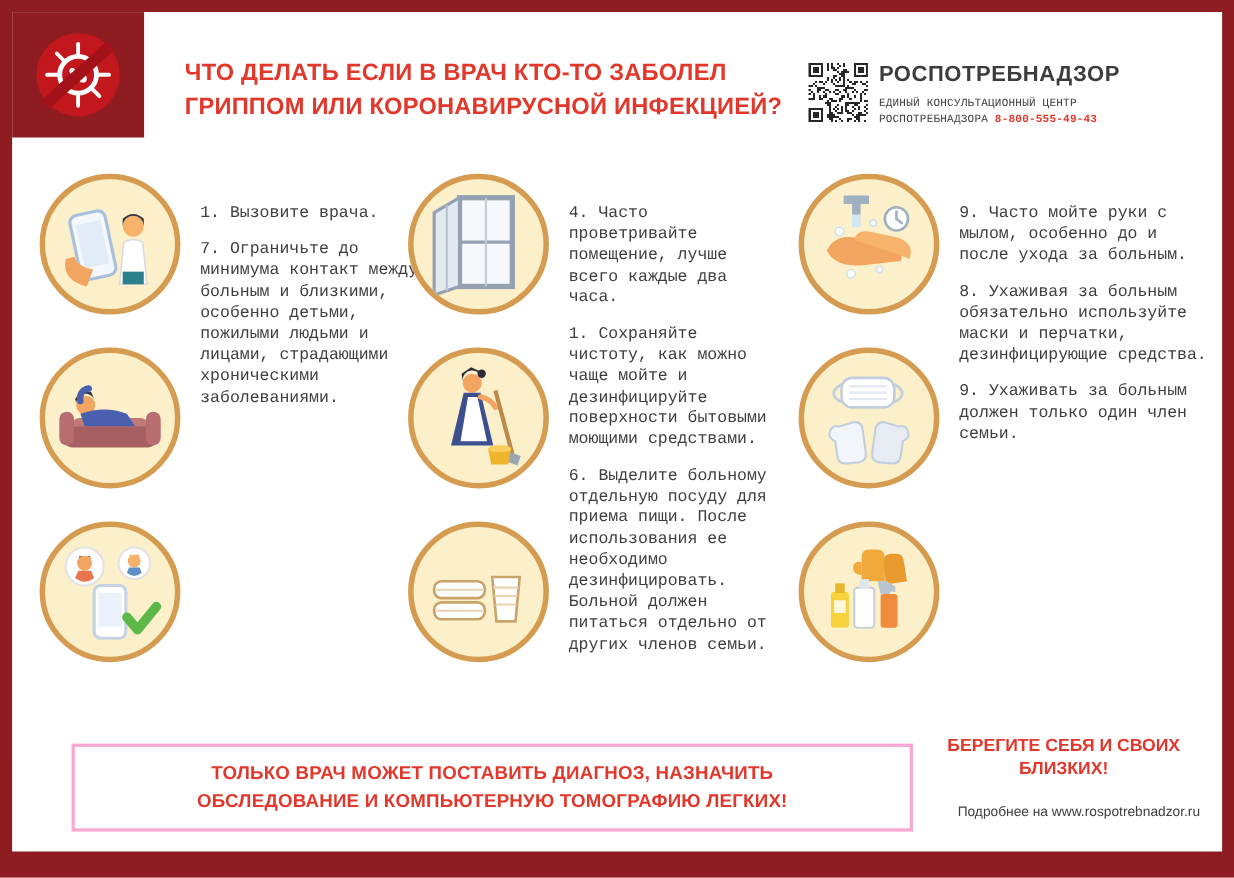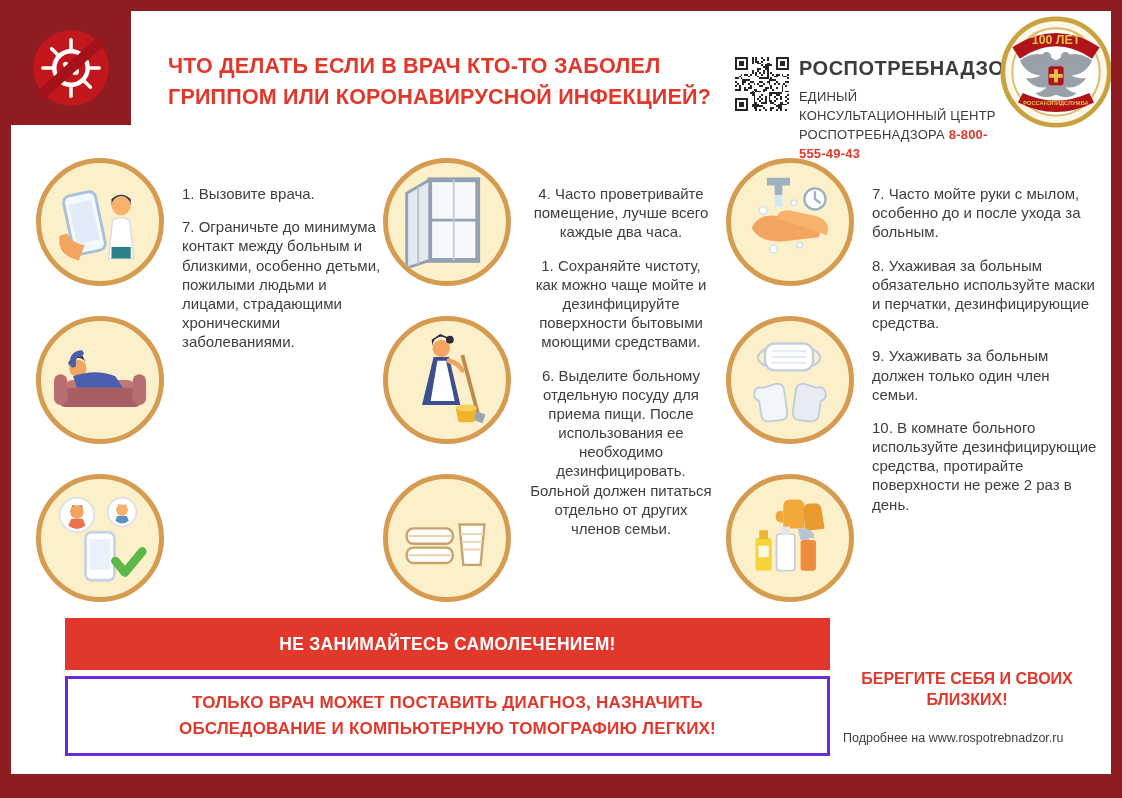--- a/index.html
+++ b/index.html
@@ -15,63 +15,63 @@
     background:#8e1c21; display:flex; align-items:center; justify-content:center;
   }
   .title {
     position:absolute; left:157px; top:40px; width:580px;
     color:#e2372b; font-size:21.5px; font-weight:800; line-height:1.45;
     letter-spacing:.2px;
   }
   .qr { position:absolute; left:724px; top:46px; width:54px; height:54px; }
   .org-block { position:absolute; left:788px; top:46px; width:200px; }
   .org-name { font-size:20px; font-weight:700; color:#3c3c3c; letter-spacing:.5px; }
-  .consult { margin-top:8px; font-size:13px; line-height:1.45; color:#3c3c3c; letter-spacing:.2px; }
+  .consult { margin-top:8px; font-size:10px; line-height:1.45; color:#3c3c3c; letter-spacing:.2px;font-family:Liberation Mono, monospace; }
   .consult .phone { color:#e2372b; font-weight:700; }
   .emblem { position:absolute; left:988px; top:4px; width:114px; height:114px; }
 
   
-  .column { position:absolute; top:147px; display:flex; gap:14px; }
+  .column { position:absolute; top:147px; display:flex; gap:14px;font-family:Liberation Mono, monospace; }
   .col1 { left:25px;  width:345px; }
-  .col2 { left:372px; width:330px;text-align:center; }
+  .col2 { left:360px; width:330px; }
   .col3 { left:715px; width:372px; }
   .icon-stack { display:flex; flex-direction:column; gap:30px; width:132px; flex:none; }
   .step-circle {
     width:128px; height:128px; border-radius:50%;
     background:#fcf0ca; border:5px solid #d59b50;
     display:flex; align-items:center; justify-content:center; overflow:hidden;
   }
   .text-stack { flex:1; padding-top:26px; }
   .text-stack p {
     font-size:15px; color:#3e3e3e; line-height:1.28; margin-bottom:14px;
   }
 
   
   .banner {
     position:absolute; left:54px; top:607px; width:765px; height:52px;
     background:#e2372b; color:#ffffff; font-weight:800; font-size:17.5px;
     display:flex; align-items:center; justify-content:center; letter-spacing:.3px;
   }
   .warning-box {
     position:absolute; left:54px; top:665px; width:765px; height:80px;
-    border:3px solid #6d28d9; background:#ffffff;
+    border:3px solid #f9a8d4; background:#ffffff;
     display:flex; align-items:center; justify-content:center;
   }
   .warning-box p {
     max-width:650px; text-align:center; color:#e2372b; font-weight:800;
     font-size:17px; line-height:1.55; letter-spacing:.2px;
   }
   .care {
     position:absolute; left:832px; top:658px; width:248px;
     color:#e2372b; font-weight:800; font-size:16px; line-height:1.3;
     text-align:center;
   }
   .more {
     position:absolute; left:832px; top:720px; width:248px;
-    color:#3e3e3e; font-size:12.5px; text-align:left;
+    color:#3e3e3e; font-size:12.5px; text-align:right;
   }
 </style>
 </head>
 <body>
 
 <div class="page">
 
   <div class="corner-block">
     <svg viewBox="0 0 100 100" width="88" height="88">
       <circle cx="50" cy="50" r="43" fill="#c2171c"></circle>
@@ -342,39 +342,20 @@
     <div class="org-name">РОСПОТРЕБНАДЗОР</div>
     <div class="consult">
       <div>ЕДИНЫЙ КОНСУЛЬТАЦИОННЫЙ ЦЕНТР</div>
       <div>
         <span>РОСПОТРЕБНАДЗОРА</span>
         <span class="phone">8-800-555-49-43</span>
       </div>
     </div>
   </div>
 
-  <div class="emblem">
-    <svg viewBox="0 0 120 120" width="114" height="114">
-      <circle cx="60" cy="60" r="56" fill="#fdf8ea" stroke="#c9a23f" stroke-width="5"></circle>
-      <circle cx="60" cy="60" r="46" fill="#ffffff" stroke="#d9bd6d" stroke-width="2"></circle>
-      <g fill="#99a0aa">
-        <path d="M60 48 q-20 -14 -38 0 q6 14 22 16 q-10 4 -16 2 q8 12 22 10 q-6 6 -12 6 q10 8 22 2 q12 6 22 -2 q-6 0 -12 -6 q14 2 22 -10 q-6 2 -16 -2 q16 -2 22 -16 q-18 -14 -38 0 z"></path>
-        <circle cx="50" cy="44" r="5"></circle>
-          <circle cx="70" cy="44" r="5"></circle>
-        <path d="M45 42 l-6 2 6 2 z"></path>
-          <path d="M75 42 l6 2 -6 2 z"></path>
-      </g>
-      <rect x="52" y="54" width="16" height="20" rx="3" fill="#b01318"></rect>
-      <path d="M58 57 h4 v14 h-4 z M53 62 h14 v4 h-14 z" fill="#e8c14d"></path>
-      <path d="M14 34 Q60 4 106 34 L98 46 Q60 20 22 46 Z" fill="#b01318"></path>
-      <text x="60" y="31" text-anchor="middle" font-size="13" font-weight="bold" fill="#e8c14d">100 ЛЕТ</text>
-      <path d="M20 92 Q60 112 100 92 L95 82 Q60 98 25 82 Z" fill="#b01318"></path>
-      <text x="60" y="95" text-anchor="middle" font-size="6" font-weight="bold" fill="#e8c14d">РОССАНЭПИДСЛУЖБА</text>
-    </svg>
-  </div>
 
   <section class="column col1">
     <div class="icon-stack">
       <div class="step-circle">
         <svg viewBox="0 0 100 100" width="96" height="96">
           <g transform="rotate(-12 34 52)">
             <rect x="17" y="20" width="34" height="62" rx="7" fill="#f4f8fd" stroke="#a9c0dd" stroke-width="3"></rect>
             <rect x="22" y="29" width="24" height="42" fill="#e2ecf8"></rect>
           </g>
           <path d="M8 64 Q4 84 28 90 L34 74 Q20 72 16 62 Z" fill="#f2a561"></path>
@@ -500,29 +481,25 @@
           <rect x="18" y="42" width="9" height="9" fill="#e8b62c"></rect>
           <rect x="17" y="58" width="11" height="12" fill="#fff8dd"></rect>
           <rect x="36" y="46" width="19" height="38" rx="3" fill="#ffffff" stroke="#c9cfd8" stroke-width="2"></rect>
           <rect x="41" y="38" width="9" height="9" fill="#dfe6ee"></rect>
           <rect x="61" y="52" width="16" height="32" rx="3" fill="#f08a3c"></rect>
           <path d="M61 52 l-3 -12 h9 l8 5 v5 h-5 v2 z" fill="#b8c4d2"></path>
         </svg>
       </div>
     </div>
     <div class="text-stack">
-      <p>7. Часто мойте руки с мылом, особенно до и после ухода за больным.</p>
+      <p>9. Часто мойте руки с мылом, особенно до и после ухода за больным.</p>
       <p>8. Ухаживая за больным обязательно используйте маски и перчатки, дезинфицирующие средства.</p>
       <p>9. Ухаживать за больным должен только один член семьи.</p>
-      <p>10. В комнате больного используйте дезинфицирующие средства, протирайте поверхности не реже 2 раз в день.</p>
     </div>
   </section>
 
-  <div class="banner">
-    <span>НЕ ЗАНИМАЙТЕСЬ САМОЛЕЧЕНИЕМ!</span>
-  </div>
   <div class="warning-box">
     <p>ТОЛЬКО ВРАЧ МОЖЕТ ПОСТАВИТЬ ДИАГНОЗ, НАЗНАЧИТЬ ОБСЛЕДОВАНИЕ И КОМПЬЮТЕРНУЮ ТОМОГРАФИЮ ЛЕГКИХ!</p>
   </div>
   <div class="care">БЕРЕГИТЕ СЕБЯ И СВОИХ БЛИЗКИХ!</div>
   <div class="more">Подробнее на www.rospotrebnadzor.ru</div>
 
 </div>
 
 </body></html>

